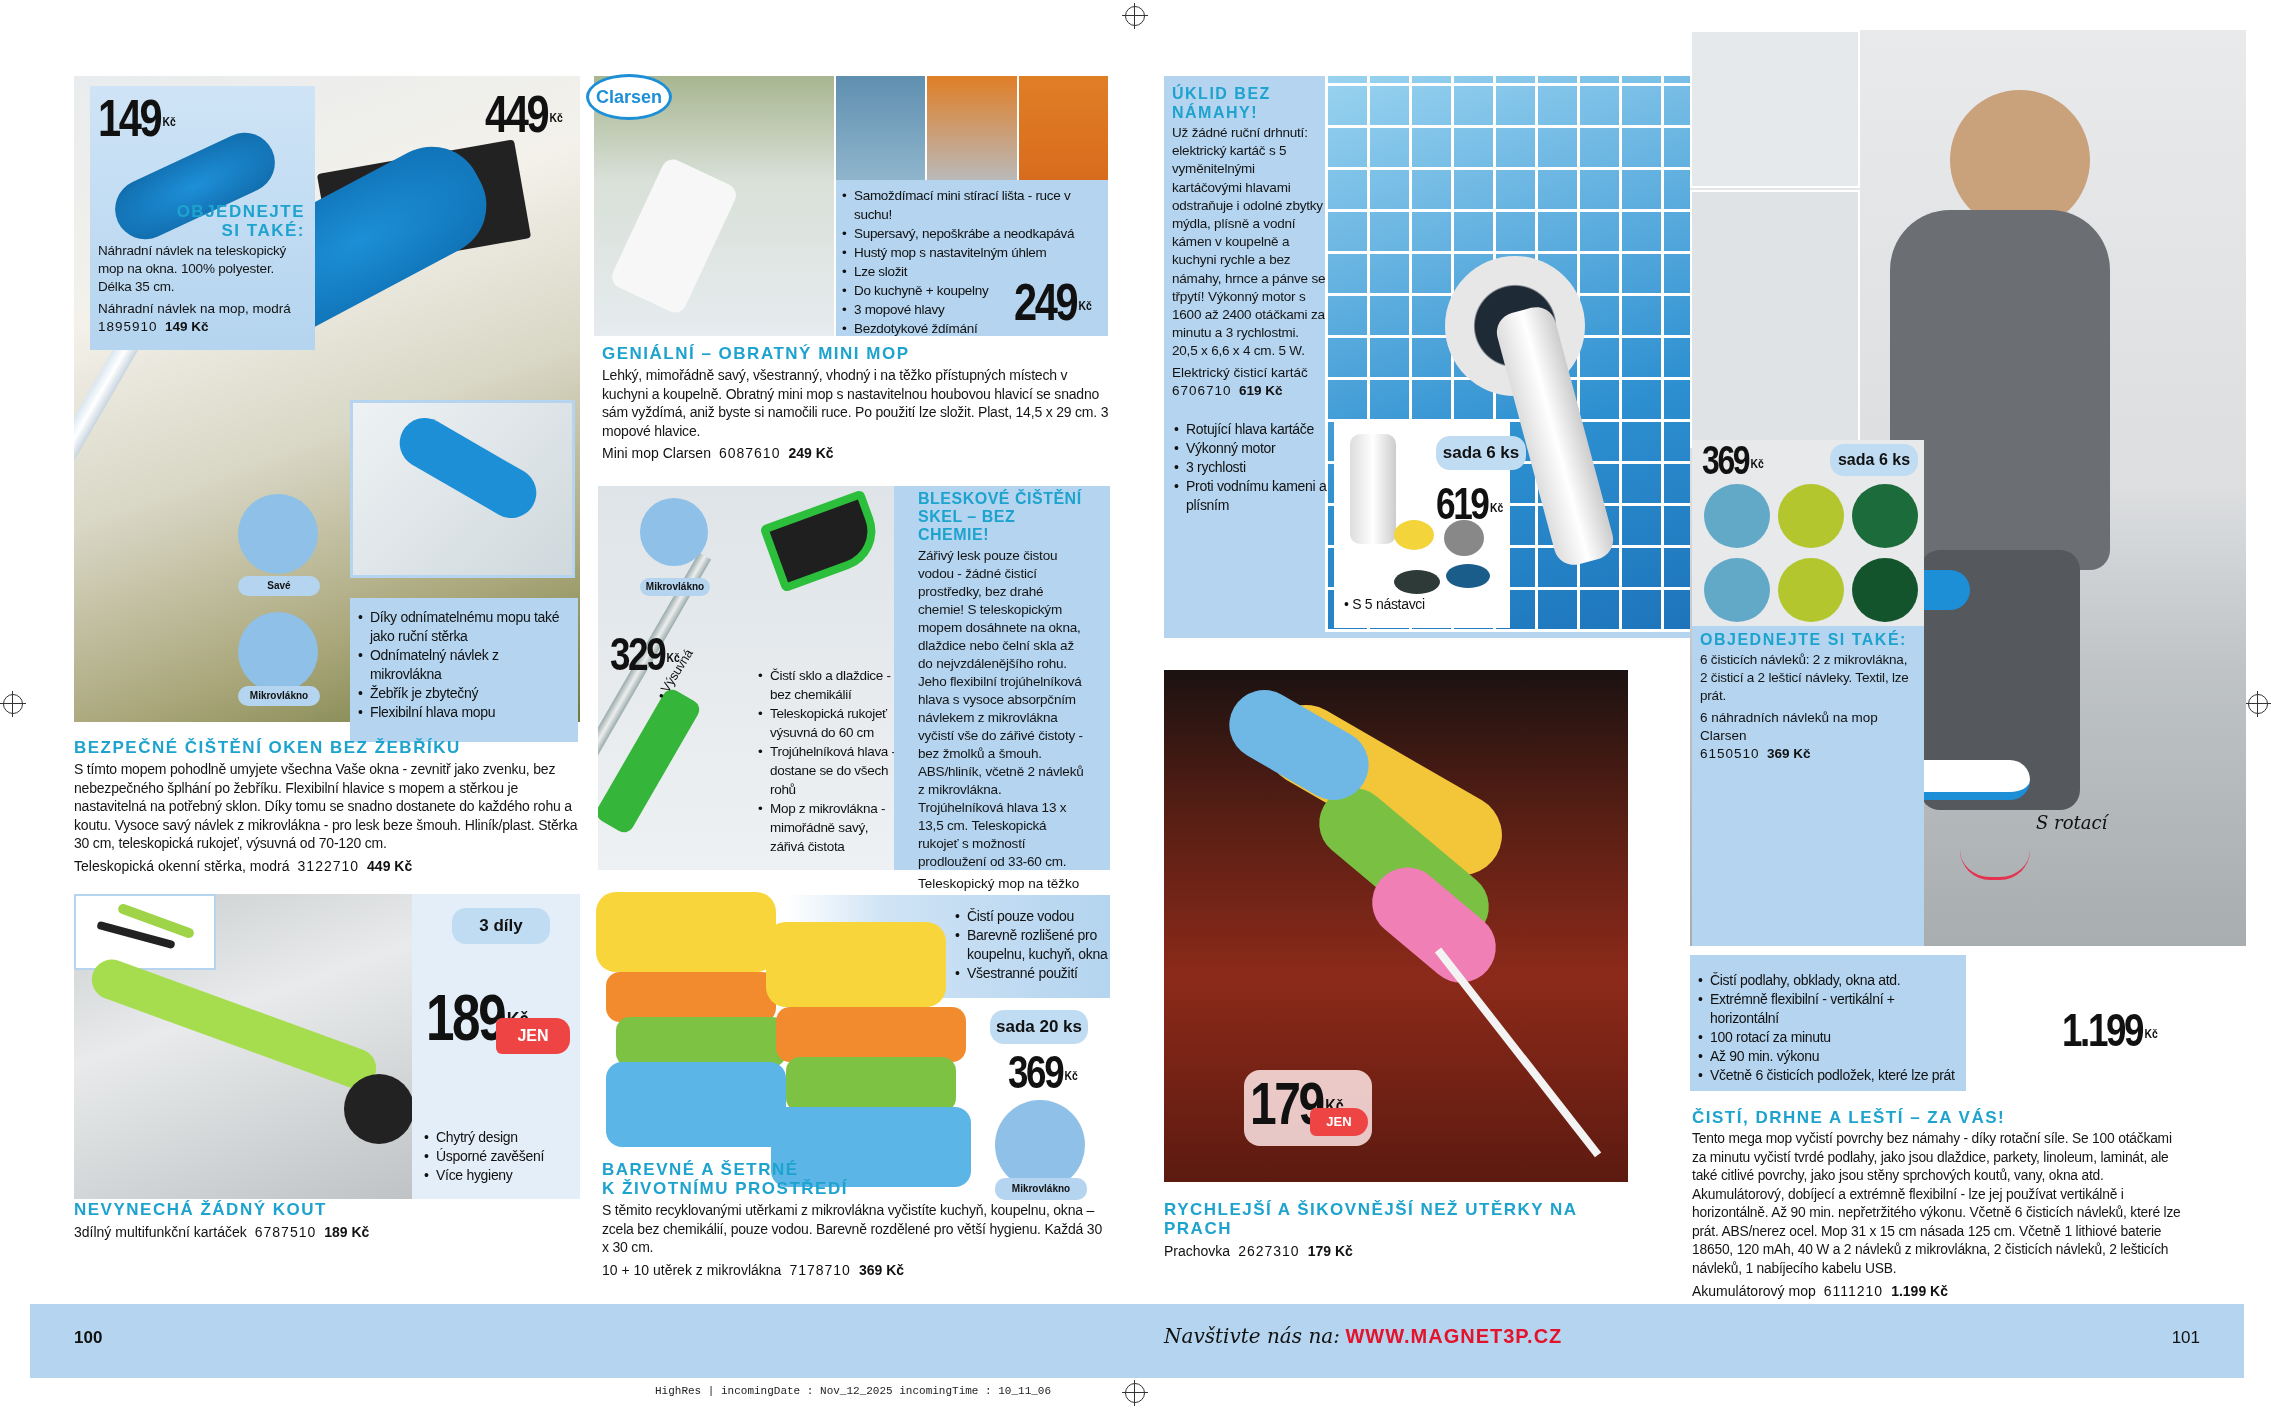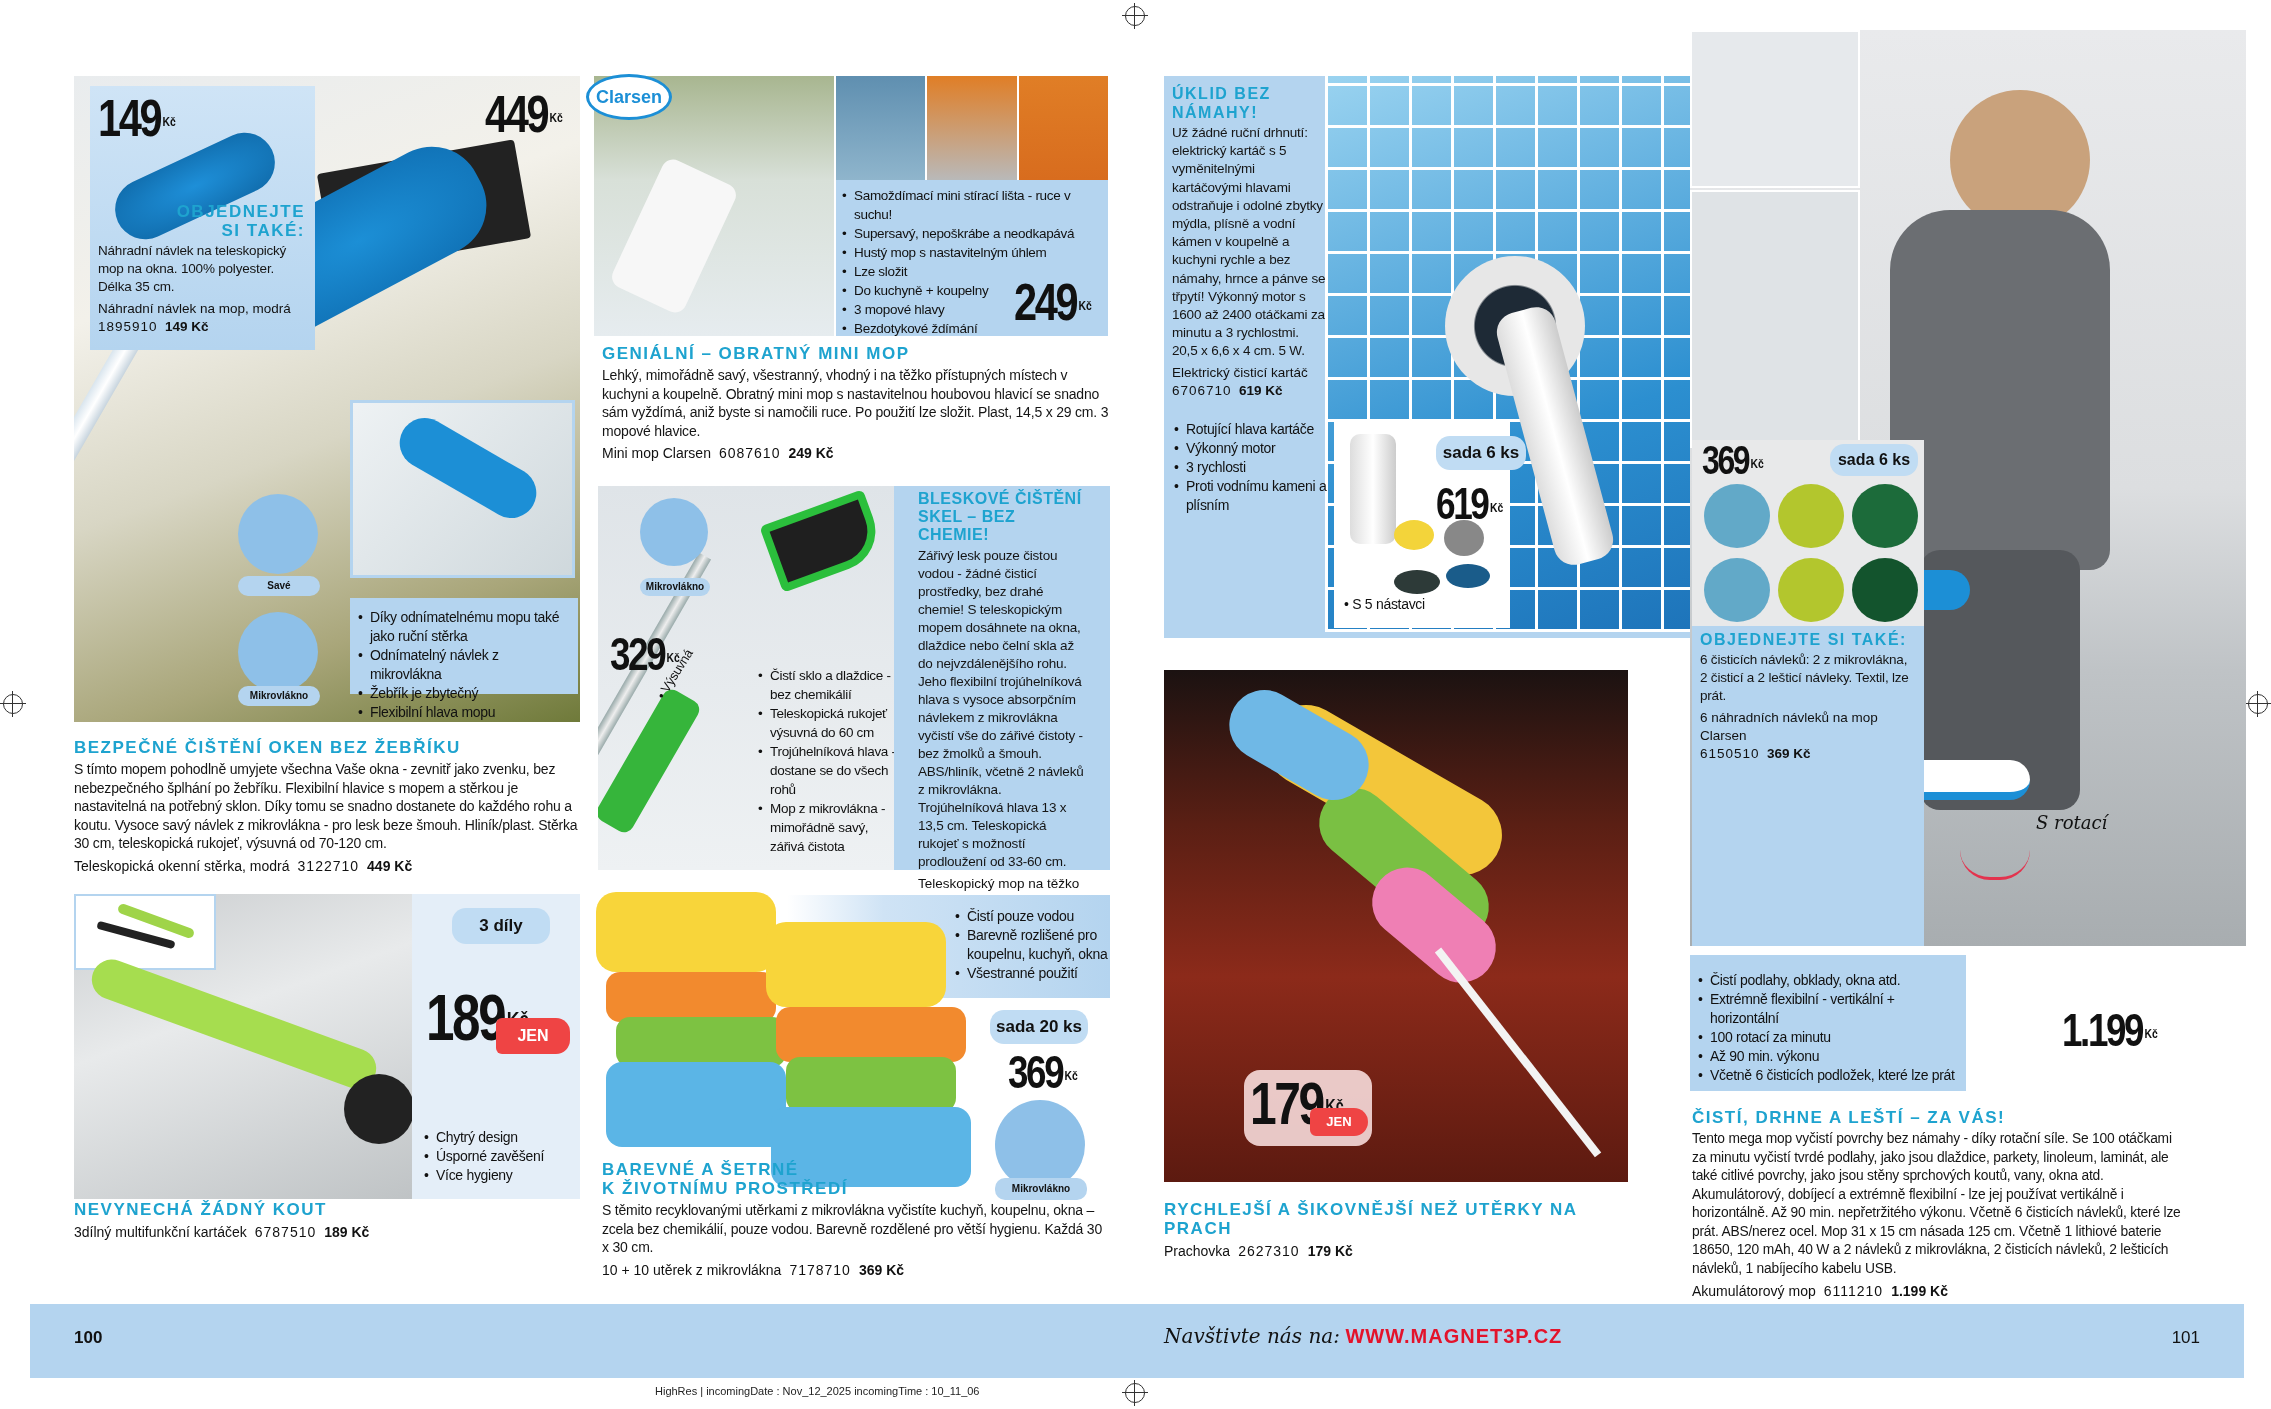--- a/index.html
+++ b/index.html
@@ -62,21 +62,21 @@
 
 <div class="abs photo" style="left:350px;top:400px;width:225px;height:178px;background:linear-gradient(135deg,#eef2f4,#cfd8dc);border:3px solid #b4d4ef;">
   <div class="abs" style="left:40px;top:40px;width:150px;height:50px;background:#1c8fd6;border-radius:25px;transform:rotate(30deg);"></div>
 </div>
 
 <div class="abs badge-icon" style="left:238px;top:494px;"></div>
 <div class="abs badge-label" style="left:238px;top:576px;width:82px;height:20px;line-height:20px;">Savé</div>
 <div class="abs badge-icon" style="left:238px;top:612px;"></div>
 <div class="abs badge-label" style="left:238px;top:686px;width:82px;height:20px;line-height:20px;">Mikrovlákno</div>
 
-<div class="abs panel" style="left:350px;top:598px;width:228px;height:96px;padding:10px 6px;">
+<div class="abs panel" style="left:350px;top:598px;width:228px;height:144px;padding:10px 6px;">
   <ul class="bullets cond" style="font-size:14px;line-height:19px;">
     <li>Díky odnímatelnému mopu také jako ruční stěrka</li>
     <li>Odnímatelný návlek z mikrovlákna</li>
     <li>Žebřík je zbytečný</li>
     <li>Flexibilní hlava mopu</li>
   </ul>
 </div>
 
 <div class="abs" style="left:74px;top:738px;width:510px;">
   <div class="heading">BEZPEČNÉ ČIŠTĚNÍ OKEN BEZ ŽEBŘÍKU</div>
@@ -312,13 +312,13 @@
 </div>
 
 <div class="abs" style="left:30px;top:1304px;width:2214px;height:74px;background:#b4d4ef;">
   <div class="abs" style="left:44px;top:24px;font-weight:bold;font-size:17px;">100</div>
   <div class="abs" style="left:1134px;top:20px;font-size:20px;">
     <span style="font-family:'DejaVu Serif',serif;font-style:italic;">Navštivte nás na:</span>
     <span style="color:#e3132b;font-weight:bold;letter-spacing:1px;">WWW.MAGNET3P.CZ</span>
   </div>
   <div class="abs" style="right:44px;top:24px;font-weight:normal;font-size:17px;">101</div>
 </div>
-<div class="abs" style="left:655px;top:1385px;font-family:Liberation Sans, sans-serif;font-size:11px;color:#222;">HighRes | incomingDate : Nov_12_2025 incomingTime : 10_11_06</div>
+<div class="abs" style="left:655px;top:1385px;font-family:Liberation Mono, monospace;font-size:11px;color:#222;">HighRes | incomingDate : Nov_12_2025 incomingTime : 10_11_06</div>
 
 </body></html>

